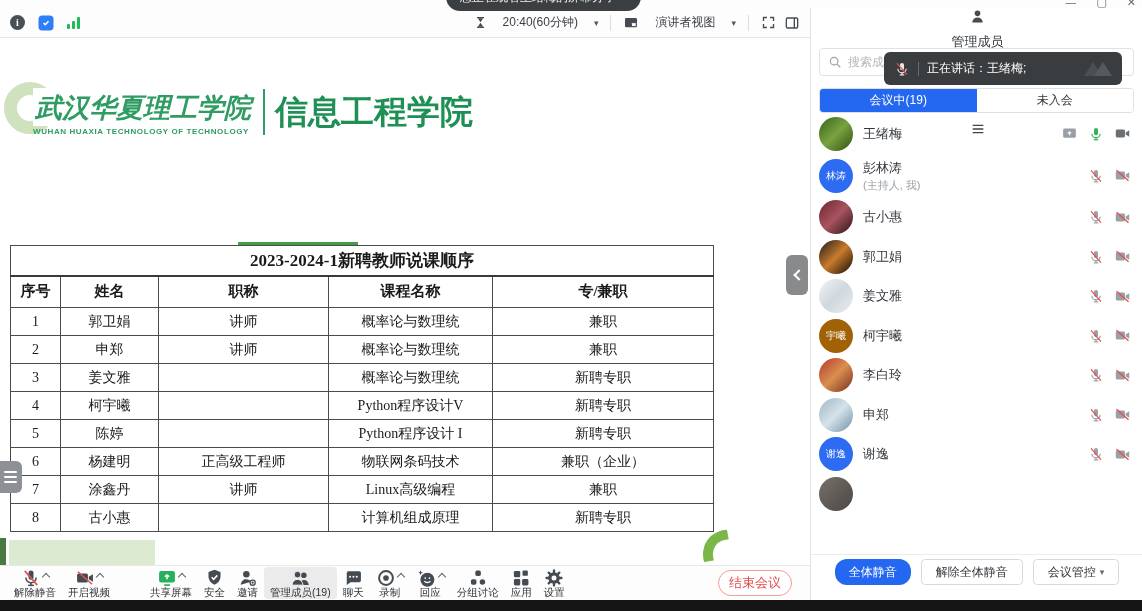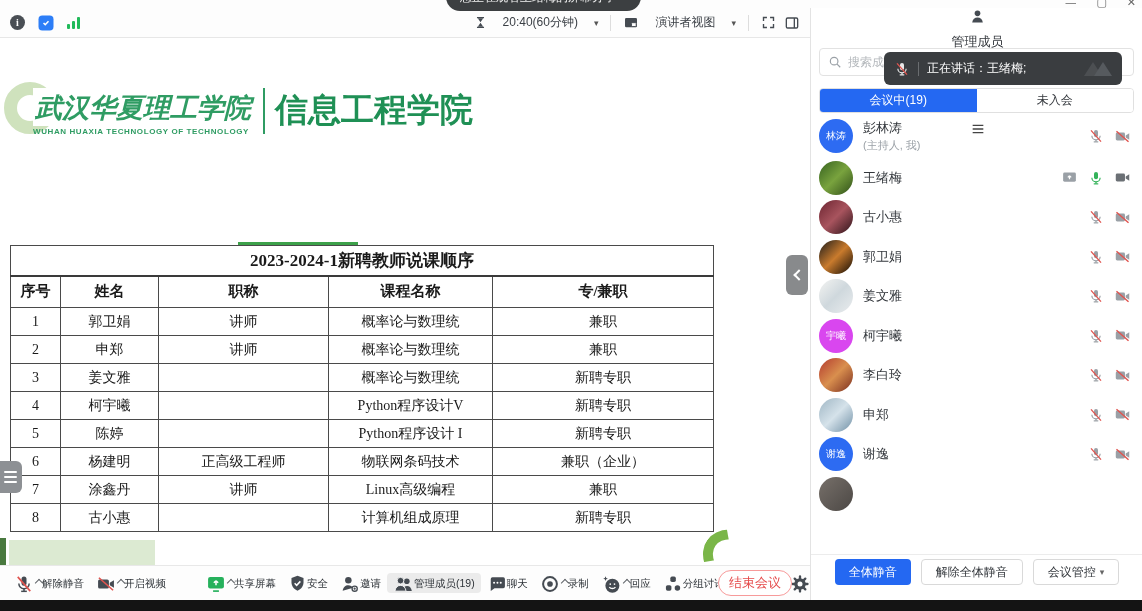--- a/index.html
+++ b/index.html
@@ -47,27 +47,27 @@
   .micons { margin-left:auto; display:flex; align-items:center; gap:10px; }
   .toast { position:absolute; top:52px; left:73px; width:238px; height:33px; background:#3a3d40; border-radius:6px; z-index:28;
     display:flex; align-items:center; padding:0 10px; gap:8px; color:#fff; font-size:12px; overflow:hidden; }
   .toast .tdiv { width:1px; height:14px; background:#6a6d70; }
   .toast .tris { margin-left:auto; display:flex; }
   .toast .tris i { width:0; height:0; border-left:9px solid transparent; border-right:9px solid transparent; border-bottom:14px solid #4c4f52; display:block; }
   .toast .tris i+i { margin-left:-8px; border-bottom-color:#565a5e; }
   .sb-foot { position:absolute; bottom:11px; left:0; width:332px; height:35px; border-top:1px solid #ececec; background:#fff;
     display:flex; align-items:center; justify-content:center; gap:10px; z-index:29; }
   .sb-btn { height:26px; padding:0 14px; border-radius:4px; font-size:12px; display:flex; align-items:center; gap:4px; cursor:default; }
-  .sb-btn.primary { background:#2468f2; color:#fff; }
+  .sb-btn.primary { background:#2468f2; color:#fff;border-radius:12px; }
   .sb-btn.ghost { background:#fff; color:#33373c; border:1px solid #d9d9d9; }
 
   
   .stage { position:absolute; top:38px; left:0; width:810px; height:527px; background:#fff; overflow:hidden; }
   .deco-circle { position:absolute; left:4px; top:44px; width:52px; height:52px; border-radius:50%; border:13px solid #cfe2bd; }
-  .logo-blk { position:absolute; left:14px; top:50px; display:flex; align-items:flex-start; background:transparent;padding-left:19px; }
+  .logo-blk { position:absolute; left:14px; top:50px; display:flex; align-items:center; background:transparent;padding-left:19px; }
   .logo-cn { font-family:"Liberation Serif","DejaVu Serif",serif; font-style:italic; font-weight:bold; color:#2f9c63; font-size:27px; white-space:nowrap; background:#fff; padding:2px 2px 0; }
   .logo-en { font-size:8px; font-weight:bold; color:#2f9c63; letter-spacing:0.6px; margin-top:1px; white-space:nowrap; }
   .logo-sep { width:2px; height:46px; background:#2f9c63; margin:0 10px; }
   .logo-college { font-family:"Liberation Serif","DejaVu Serif",serif; font-weight:bold; color:#1f9055; font-size:33px; white-space:nowrap; }
   .slide-heading { position:absolute; left:15px; top:134px; font-size:27px; color:#101010; letter-spacing:2px; font-weight:500; }
   .tbl-accent { position:absolute; left:238px; top:204px; width:120px; height:3px; background:#3da14a; }
   table.course { position:absolute; left:10px; top:207px; border-collapse:collapse; table-layout:fixed;
     font-family:"Liberation Serif","DejaVu Serif",serif; color:#1a1a1a; }
   table.course td, table.course th { border:1px solid #4a4a4a; text-align:center; overflow:hidden; white-space:nowrap; }
   table.course .t-title { font-size:17px; font-weight:bold; height:30px; border-bottom:2px solid #3a3a3a; }
@@ -81,21 +81,21 @@
     display:flex; align-items:center; justify-content:flex-end; padding-right:5px; }
   .edge-widget .li { width:13px; }
   .edge-widget .li i { display:block; height:2px; background:#fff; margin:3px 0; border-radius:1px; }
   .collapse-handle { position:absolute; left:786px; top:255px; width:22px; height:40px; background:rgba(120,122,124,.88);
     border-radius:6px; z-index:26; display:flex; align-items:center; justify-content:center; }
   .collapse-handle .ch { width:8px; height:8px; border-left:2px solid #fff; border-bottom:2px solid #fff; transform:rotate(45deg); margin-left:3px; }
 
   
   .btoolbar { position:absolute; top:565px; left:0; width:810px; height:35px; background:#fdfdfd; border-top:1px solid #e8e8e8;
     display:flex; align-items:center; padding:0 0 0 8px; z-index:20; }
-  .tb-item { display:flex; flex-direction:row; align-items:center; justify-content:flex-start; padding:1px 6px; border-radius:4px; cursor:default; }
+  .tb-item { display:flex; flex-direction:column; align-items:center; justify-content:flex-start; padding:1px 6px; border-radius:4px; cursor:default; }
   .tb-item.active { background:#ebebeb; }
   .tb-item .row1 { display:flex; align-items:flex-start; gap:2px; height:18px; }
   .tb-item .lbl { font-size:10.5px; color:#2e3338; line-height:12px; white-space:nowrap; }
   .caret-up { width:6px; height:6px; border-left:1.5px solid #5f6368; border-top:1.5px solid #5f6368; transform:rotate(45deg); margin-top:6px; }
   .gap-lg { margin-left:28px; }
   .end-btn { position:absolute; left:718px; top:4px; width:74px; height:26px; border:1px solid #f79a9a; border-radius:15px;
     color:#e54b4b; font-size:13px; display:flex; align-items:center; justify-content:center; background:#fff; cursor:default; }
   .black-strip { position:absolute; top:600px; left:0; width:1142px; height:11px; background:#141414; z-index:35; }
 
   .ic { display:inline-flex; align-items:center; justify-content:center; }
@@ -472,20 +472,48 @@
             <line x1="15.5" y1="15.5" x2="21" y2="21" stroke="#9aa0a6" stroke-width="2"></line>
           </svg>
         </span>
       <input placeholder="搜索成员" style="">
     </div>
     <div class="tabs" id="tabs">
         <div class="tab active">会议中(19)</div>
         <div class="tab">未入会</div>
       </div>
     <div class="mlist" id="mlist">
+        <div class="mrow">
+          <div class="avatar" style="background: linear-gradient(135deg, rgb(53, 97, 31), rgb(121, 163, 62), rgb(47, 77, 24));"></div>
+          <div class="mnames">
+            <div class="mname">王绪梅</div>
+          </div>
+          <div class="micons">
+            <span class="ic">
+              <svg width="17" height="17" viewBox="0 0 24 24">
+                <rect x="3" y="5" width="18" height="13" rx="2" fill="#9aa0a6"></rect>
+                <path d="M12 14.5V9.5M12 9.5l-2.4 2.4M12 9.5l2.4 2.4" stroke="#fff" stroke-width="1.7" fill="none"></path>
+              </svg>
+            </span>
+            <span class="ic">
+              <svg width="16" height="16" viewBox="0 0 24 24">
+                <rect x="9" y="3" width="6" height="11" rx="3" fill="#34b35a"></rect>
+                <path d="M5.8 11.5a6.2 6.2 0 0 0 12.4 0" fill="none" stroke="#34b35a" stroke-width="1.8"></path>
+                <line x1="12" y1="17.7" x2="12" y2="20.6" stroke="#34b35a" stroke-width="1.8"></line>
+                <line x1="8.6" y1="20.8" x2="15.4" y2="20.8" stroke="#34b35a" stroke-width="1.8"></line>
+              </svg>
+            </span>
+            <span class="ic">
+              <svg width="17" height="17" viewBox="0 0 24 24">
+                <rect x="2.5" y="6.5" width="13" height="11" rx="2" fill="#6b7075"></rect>
+                <path d="M16.5 10.5l5-3v9l-5-3z" fill="#6b7075"></path>
+              </svg>
+            </span>
+          </div>
+        </div>
         <div class="mrow first">
           <div class="avatar" style="background: rgb(45, 107, 242);">林涛</div>
           <div class="mnames">
             <div class="mname">彭林涛</div>
             <div class="msub">(主持人, 我)</div>
           </div>
           <div class="micons">
             <span class="ic">
               <svg width="16" height="16" viewBox="0 0 24 24">
                 <rect x="9" y="3" width="6" height="11" rx="3" fill="#9aa0a6"></rect>
@@ -498,48 +526,20 @@
             <span class="ic">
               <svg width="17" height="17" viewBox="0 0 24 24">
                 <rect x="2.5" y="6.5" width="13" height="11" rx="2" fill="#9aa0a6"></rect>
                 <path d="M16.5 10.5l5-3v9l-5-3z" fill="#9aa0a6"></path>
                 <line x1="3.5" y1="4.5" x2="20.5" y2="19.5" stroke="#e0544f" stroke-width="2"></line>
               </svg>
             </span>
           </div>
         </div>
         <div class="mrow">
-          <div class="avatar" style="background: linear-gradient(135deg, rgb(53, 97, 31), rgb(121, 163, 62), rgb(47, 77, 24));"></div>
-          <div class="mnames">
-            <div class="mname">王绪梅</div>
-          </div>
-          <div class="micons">
-            <span class="ic">
-              <svg width="17" height="17" viewBox="0 0 24 24">
-                <rect x="3" y="5" width="18" height="13" rx="2" fill="#9aa0a6"></rect>
-                <path d="M12 14.5V9.5M12 9.5l-2.4 2.4M12 9.5l2.4 2.4" stroke="#fff" stroke-width="1.7" fill="none"></path>
-              </svg>
-            </span>
-            <span class="ic">
-              <svg width="16" height="16" viewBox="0 0 24 24">
-                <rect x="9" y="3" width="6" height="11" rx="3" fill="#34b35a"></rect>
-                <path d="M5.8 11.5a6.2 6.2 0 0 0 12.4 0" fill="none" stroke="#34b35a" stroke-width="1.8"></path>
-                <line x1="12" y1="17.7" x2="12" y2="20.6" stroke="#34b35a" stroke-width="1.8"></line>
-                <line x1="8.6" y1="20.8" x2="15.4" y2="20.8" stroke="#34b35a" stroke-width="1.8"></line>
-              </svg>
-            </span>
-            <span class="ic">
-              <svg width="17" height="17" viewBox="0 0 24 24">
-                <rect x="2.5" y="6.5" width="13" height="11" rx="2" fill="#6b7075"></rect>
-                <path d="M16.5 10.5l5-3v9l-5-3z" fill="#6b7075"></path>
-              </svg>
-            </span>
-          </div>
-        </div>
-        <div class="mrow">
           <div class="avatar" style="background: linear-gradient(135deg, rgb(107, 36, 48), rgb(168, 84, 94), rgb(43, 18, 24));"></div>
           <div class="mnames">
             <div class="mname">古小惠</div>
           </div>
           <div class="micons">
             <span class="ic">
               <svg width="16" height="16" viewBox="0 0 24 24">
                 <rect x="9" y="3" width="6" height="11" rx="3" fill="#9aa0a6"></rect>
                 <path d="M5.8 11.5a6.2 6.2 0 0 0 12.4 0" fill="none" stroke="#9aa0a6" stroke-width="1.8"></path>
                 <line x1="12" y1="17.7" x2="12" y2="20.6" stroke="#9aa0a6" stroke-width="1.8"></line>
@@ -598,21 +598,21 @@
             <span class="ic">
               <svg width="17" height="17" viewBox="0 0 24 24">
                 <rect x="2.5" y="6.5" width="13" height="11" rx="2" fill="#9aa0a6"></rect>
                 <path d="M16.5 10.5l5-3v9l-5-3z" fill="#9aa0a6"></path>
                 <line x1="3.5" y1="4.5" x2="20.5" y2="19.5" stroke="#e0544f" stroke-width="2"></line>
               </svg>
             </span>
           </div>
         </div>
         <div class="mrow">
-          <div class="avatar" style="background: #d946ef;">宇曦</div>
+          <div class="avatar" style="background: #a16207;">宇曦</div>
           <div class="mnames">
             <div class="mname">柯宇曦</div>
           </div>
           <div class="micons">
             <span class="ic">
               <svg width="16" height="16" viewBox="0 0 24 24">
                 <rect x="9" y="3" width="6" height="11" rx="3" fill="#9aa0a6"></rect>
                 <path d="M5.8 11.5a6.2 6.2 0 0 0 12.4 0" fill="none" stroke="#9aa0a6" stroke-width="1.8"></path>
                 <line x1="12" y1="17.7" x2="12" y2="20.6" stroke="#9aa0a6" stroke-width="1.8"></line>
                 <line x1="8.6" y1="20.8" x2="15.4" y2="20.8" stroke="#9aa0a6" stroke-width="1.8"></line>

